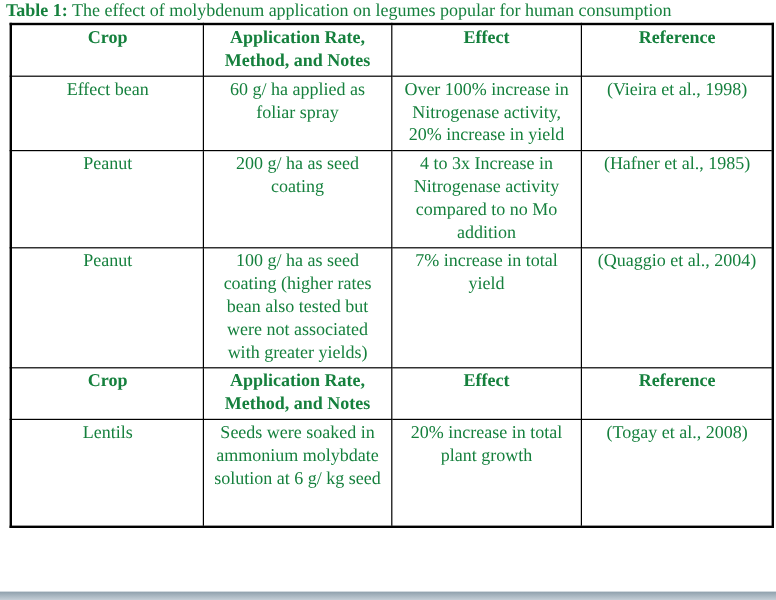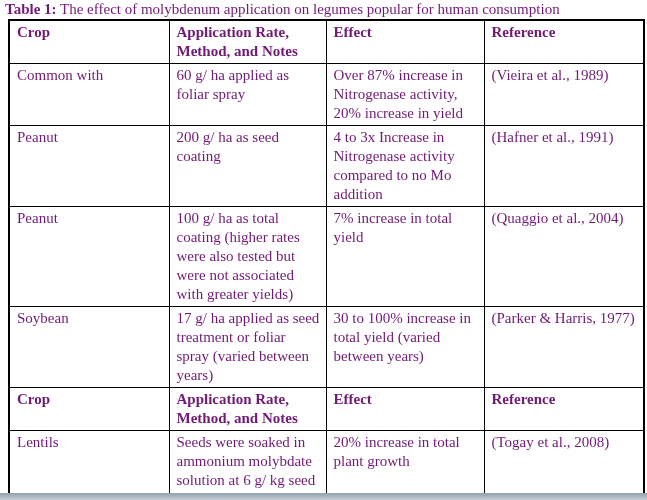--- a/index.html
+++ b/index.html
@@ -7,21 +7,21 @@
     padding: 0;
     background: #ffffff;
   }
   .page {
     position: relative;
     width: 647px;
     height: 500px;
     background: #ffffff;
     overflow: hidden;
     font-family: "Liberation Serif", "DejaVu Serif", serif;
-    color: #701a75;
+    color: #15803d;
   }
   .doc-title {
     position: absolute;
     left: 5px;
     top: 0px;
     font-size: 15px;
     line-height: 18px;
     white-space: nowrap;
   }
   .doc-title .bold { font-weight: bold; }
@@ -32,21 +32,21 @@
     width: 635px;
     border-collapse: collapse;
     table-layout: fixed;
     font-size: 15px;
     line-height: 19px;
     border: 2px solid #000000;
   }
   table.mo-table td {
     border: 1px solid #000000;
     vertical-align: top;
-    text-align: left;
+    text-align: center;
     padding: 2px 6px 2px 7px;
     overflow: hidden;
   }
   table.mo-table td.hdr { font-weight: bold; }
   col.c0 { width: 160px; }
   col.c1 { width: 157px; }
   col.c2 { width: 158px; }
   col.c3 { width: 160px; }
   tr.r0 { height: 38px; }
   tr.r1 { height: 58px; }
@@ -81,42 +81,36 @@
         <col class="c3">
     </colgroup>
     <tbody>
       <tr class="r0">
         <td class="hdr">Crop</td>
         <td class="hdr">Application Rate, Method, and Notes</td>
         <td class="hdr">Effect</td>
         <td class="hdr">Reference</td>
       </tr>
       <tr class="r1">
-        <td>Common with</td>
+        <td>Effect bean</td>
         <td>60 g/ ha applied as foliar spray</td>
-        <td>Over 87% increase in Nitrogenase activity, 20% increase in yield</td>
-        <td>(Vieira et al., 1989)</td>
+        <td>Over 100% increase in Nitrogenase activity, 20% increase in yield</td>
+        <td>(Vieira et al., 1998)</td>
       </tr>
       <tr class="r2">
         <td>Peanut</td>
         <td>200 g/ ha as seed coating</td>
         <td>4 to 3x Increase in Nitrogenase activity compared to no Mo addition</td>
-        <td>(Hafner et al., 1991)</td>
+        <td>(Hafner et al., 1985)</td>
       </tr>
       <tr class="r3">
         <td>Peanut</td>
-        <td>100 g/ ha as total coating (higher rates were also tested but were not associated with greater yields)</td>
+        <td>100 g/ ha as seed coating (higher rates bean also tested but were not associated with greater yields)</td>
         <td>7% increase in total yield</td>
         <td>(Quaggio et al., 2004)</td>
-      </tr>
-      <tr class="r4">
-        <td>Soybean</td>
-        <td>17 g/ ha applied as seed treatment or foliar spray (varied between years)</td>
-        <td>30 to 100% increase in total yield (varied between years)</td>
-        <td>(Parker &amp; Harris, 1977)</td>
       </tr>
       <tr class="r5">
         <td class="hdr">Crop</td>
         <td class="hdr">Application Rate, Method, and Notes</td>
         <td class="hdr">Effect</td>
         <td class="hdr">Reference</td>
       </tr>
       <tr class="r6">
         <td>Lentils</td>
         <td>Seeds were soaked in ammonium molybdate solution at 6 g/ kg seed</td>

